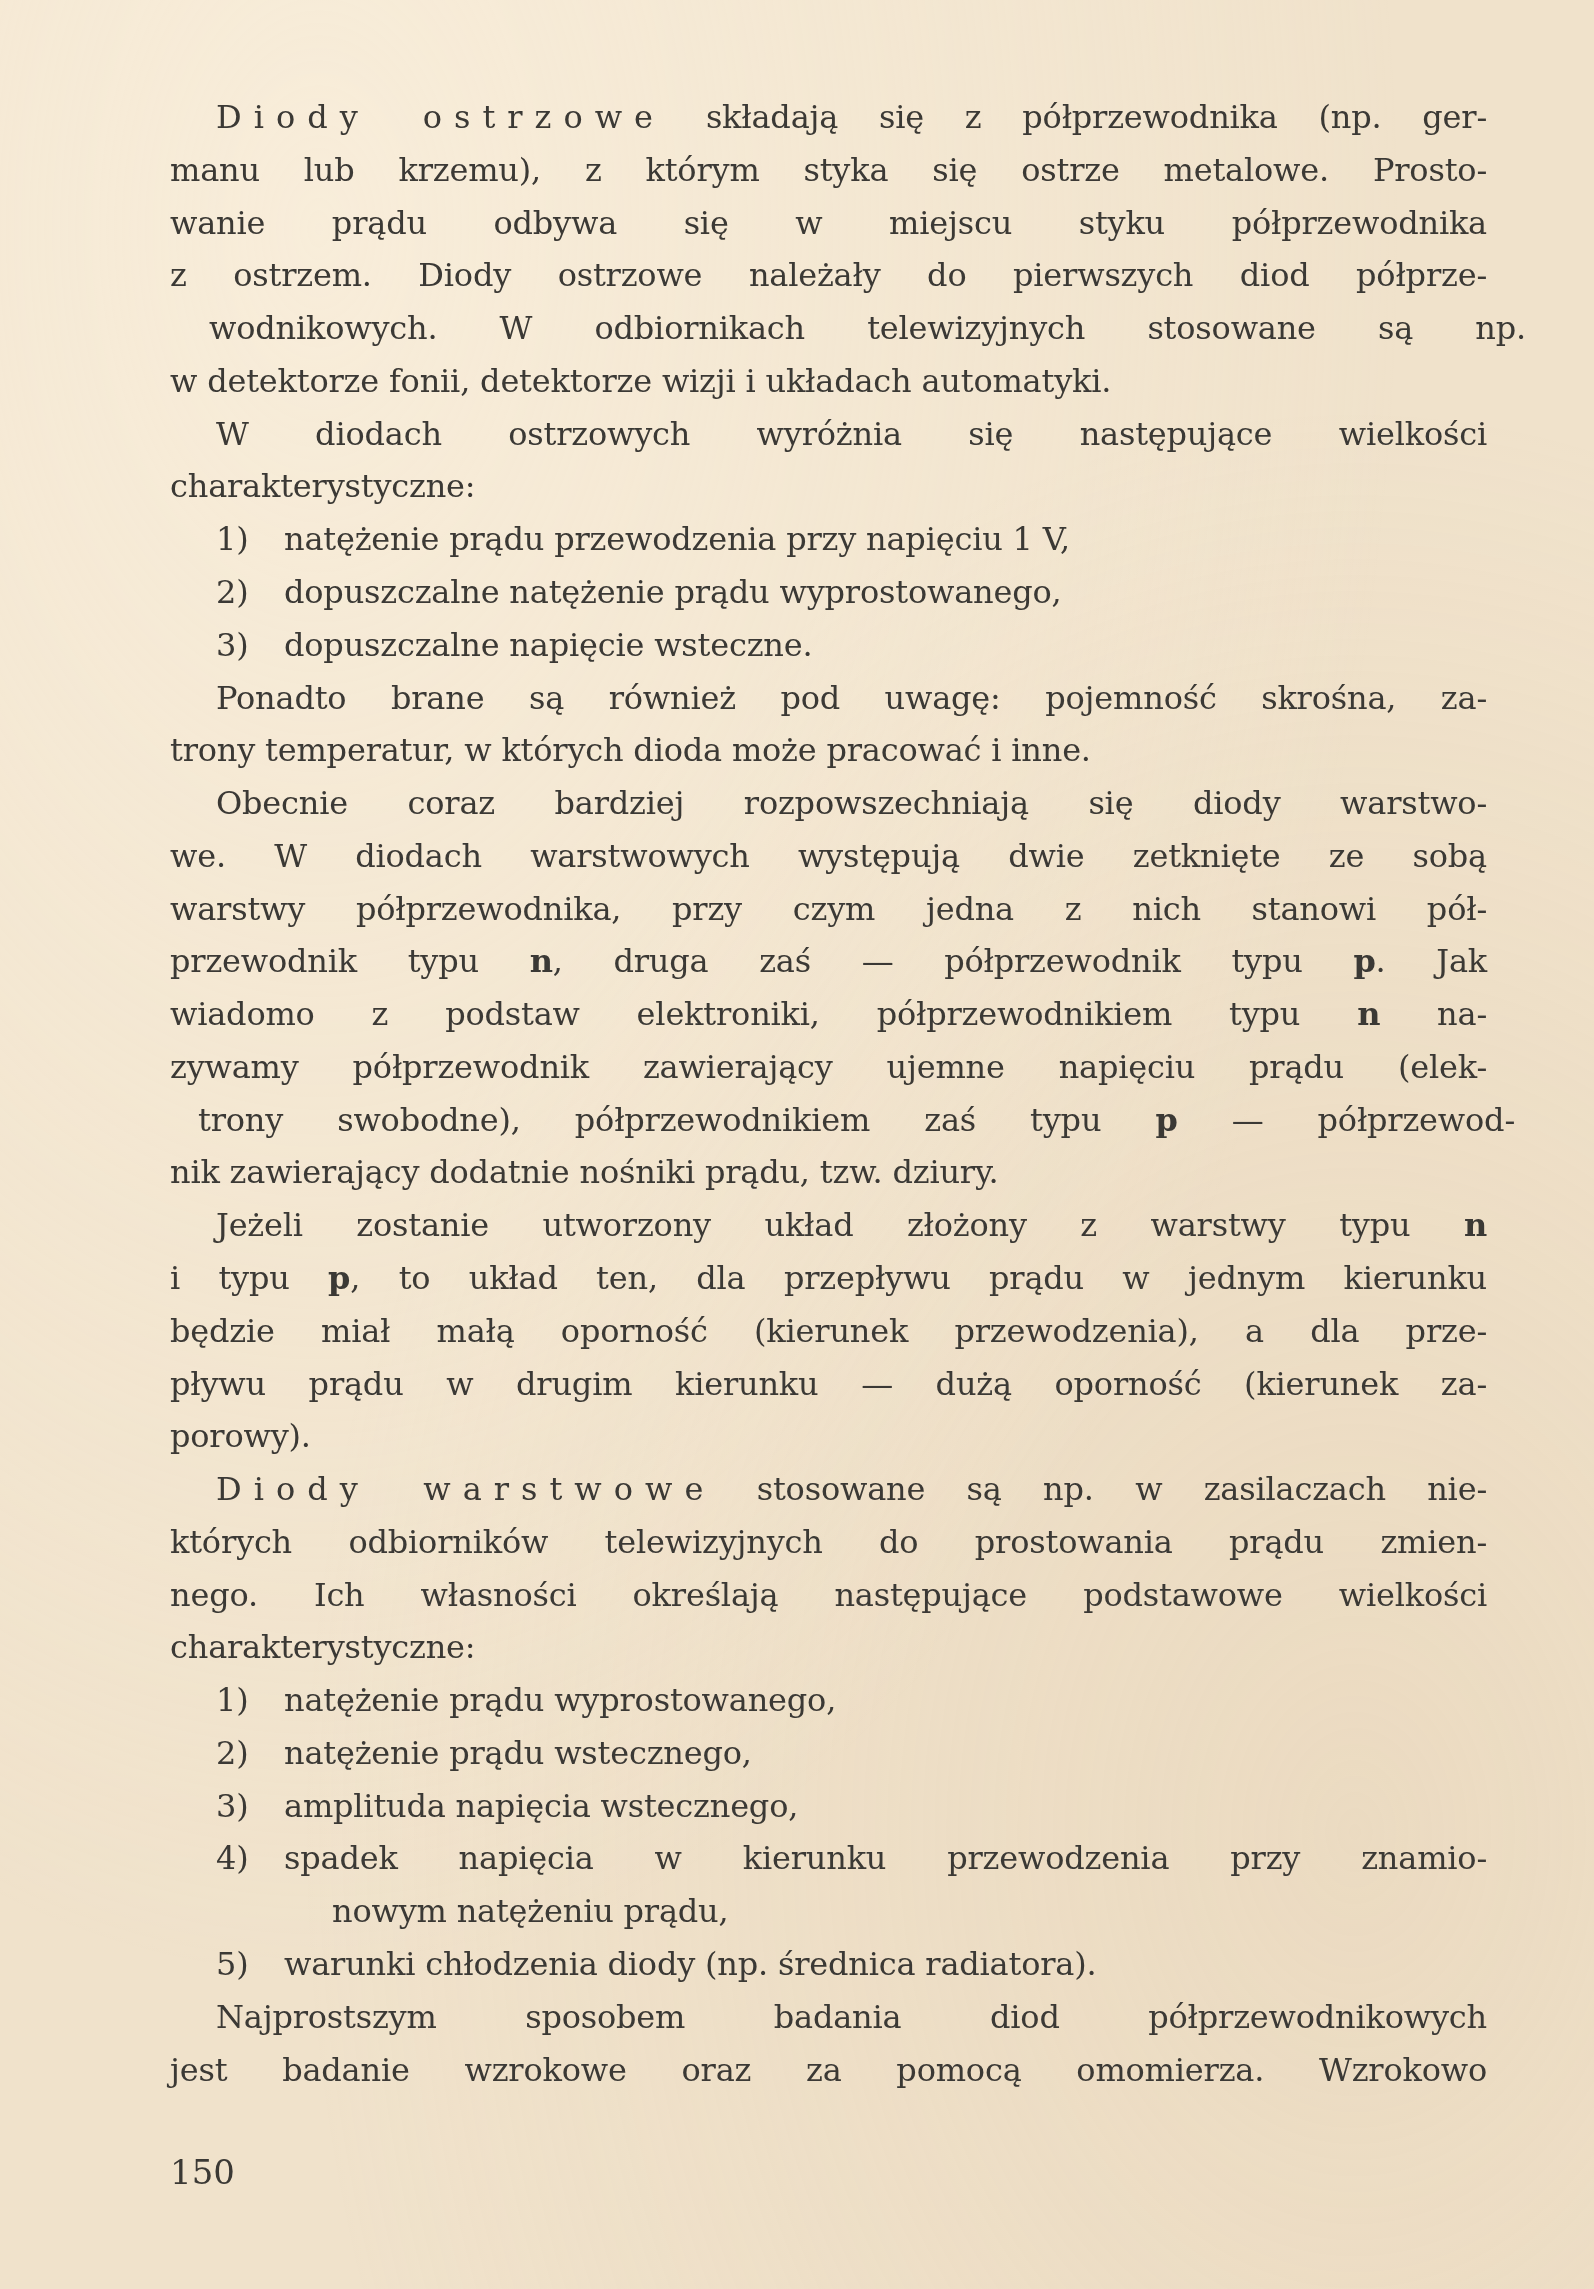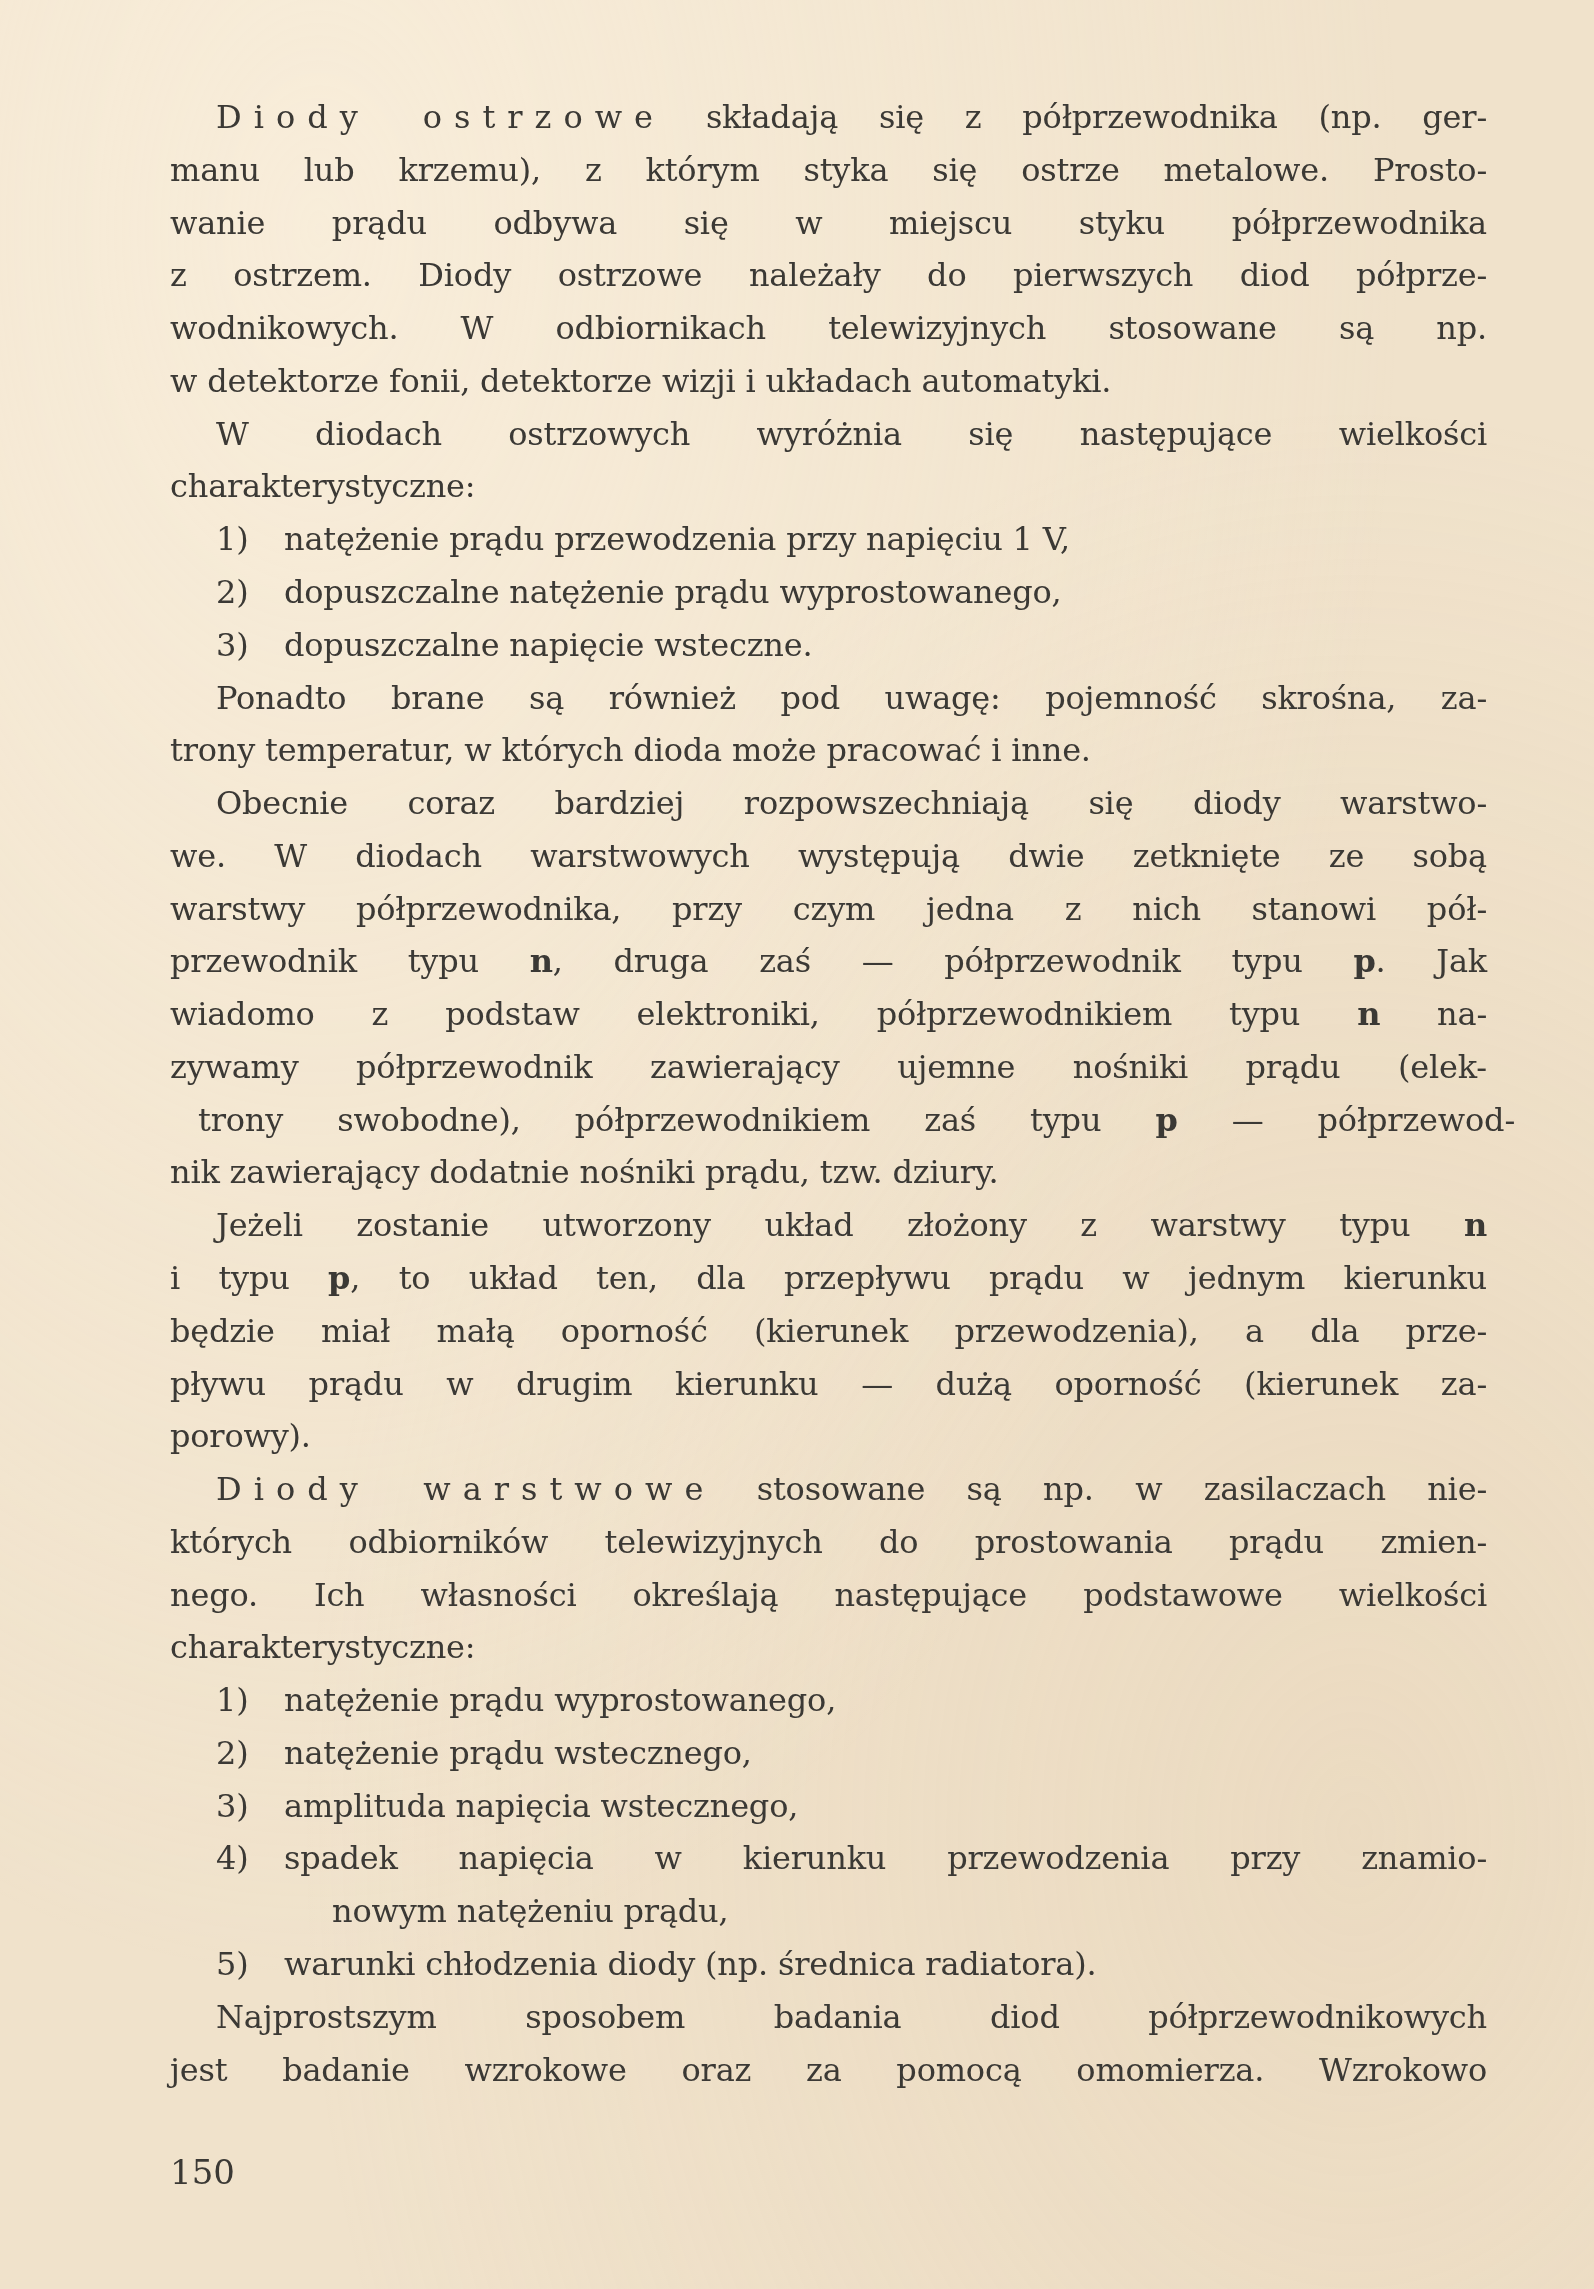--- a/index.html
+++ b/index.html
@@ -37,35 +37,35 @@
 </style>
 </head>
 <body>
 
 <div class="page">
   <div id="text-block">
       <div class="line indent" style="top: 92px;"><span class="seg-spaced">Diody ostrzowe</span><span> składają się z półprzewodnika (np. ger-</span></div>
       <div class="line" style="top: 145px;"><span>manu lub krzemu), z którym styka się ostrze metalowe. Prosto-</span></div>
       <div class="line" style="top: 198px;"><span>wanie prądu odbywa się w miejscu styku półprzewodnika</span></div>
       <div class="line" style="top: 250px;"><span>z ostrzem. Diody ostrzowe należały do pierwszych diod półprze-</span></div>
-      <div class="line" style="top: 303px;"><span>wodnikowych. W odbiornikach telewizyjnych stosowane są np.</span></div>
+      <div class="line" style="top: 303px; margin-left: 39px;"><span>wodnikowych. W odbiornikach telewizyjnych stosowane są np.</span></div>
       <div class="line last" style="top: 356px;"><span>w detektorze fonii, detektorze wizji i układach automatyki.</span></div>
       <div class="line indent" style="top: 409px;"><span>W diodach ostrzowych wyróżnia się następujące wielkości</span></div>
       <div class="line last" style="top: 461px;"><span>charakterystyczne:</span></div>
       <div class="line li last" style="top: 514px;"><span class="li-num">1)</span><span>natężenie prądu przewodzenia przy napięciu 1 V,</span></div>
       <div class="line li last" style="top: 567px;"><span class="li-num">2)</span><span>dopuszczalne natężenie prądu wyprostowanego,</span></div>
       <div class="line li last" style="top: 620px;"><span class="li-num">3)</span><span>dopuszczalne napięcie wsteczne.</span></div>
       <div class="line indent" style="top: 673px;"><span>Ponadto brane są również pod uwagę: pojemność skrośna, za-</span></div>
       <div class="line last" style="top: 725px;"><span>trony temperatur, w których dioda może pracować i inne.</span></div>
       <div class="line indent" style="top: 778px;"><span>Obecnie coraz bardziej rozpowszechniają się diody warstwo-</span></div>
       <div class="line" style="top: 831px;"><span>we. W diodach warstwowych występują dwie zetknięte ze sobą</span></div>
       <div class="line" style="top: 884px;"><span>warstwy półprzewodnika, przy czym jedna z nich stanowi pół-</span></div>
       <div class="line" style="top: 936px;"><span>przewodnik typu </span><span class="seg-bold">n</span><span>, druga zaś — półprzewodnik typu </span><span class="seg-bold">p</span><span>. Jak</span></div>
       <div class="line" style="top: 989px;"><span>wiadomo z podstaw elektroniki, półprzewodnikiem typu </span><span class="seg-bold">n</span><span> na-</span></div>
-      <div class="line" style="top: 1042px;"><span>zywamy półprzewodnik zawierający ujemne nośniki prądu (elek-</span></div>
+      <div class="line" style="top: 1042px;"><span>zywamy półprzewodnik zawierający ujemne napięciu prądu (elek-</span></div>
       <div class="line" style="top: 1095px; margin-left: 28px;"><span>trony swobodne), półprzewodnikiem zaś typu </span><span class="seg-bold">p</span><span> — półprzewod-</span></div>
       <div class="line last" style="top: 1147px;"><span>nik zawierający dodatnie nośniki prądu, tzw. dziury.</span></div>
       <div class="line indent" style="top: 1200px;"><span>Jeżeli zostanie utworzony układ złożony z warstwy typu </span><span class="seg-bold">n</span></div>
       <div class="line" style="top: 1253px;"><span>i typu </span><span class="seg-bold">p</span><span>, to układ ten, dla przepływu prądu w jednym kierunku</span></div>
       <div class="line" style="top: 1306px;"><span>będzie miał małą oporność (kierunek przewodzenia), a dla prze-</span></div>
       <div class="line" style="top: 1359px;"><span>pływu prądu w drugim kierunku — dużą oporność (kierunek za-</span></div>
       <div class="line last" style="top: 1411px;"><span>porowy).</span></div>
       <div class="line indent" style="top: 1464px;"><span class="seg-spaced">Diody warstwowe</span><span> stosowane są np. w zasilaczach nie-</span></div>
       <div class="line" style="top: 1517px;"><span>których odbiorników telewizyjnych do prostowania prądu zmien-</span></div>
       <div class="line" style="top: 1570px;"><span>nego. Ich własności określają następujące podstawowe wielkości</span></div>

